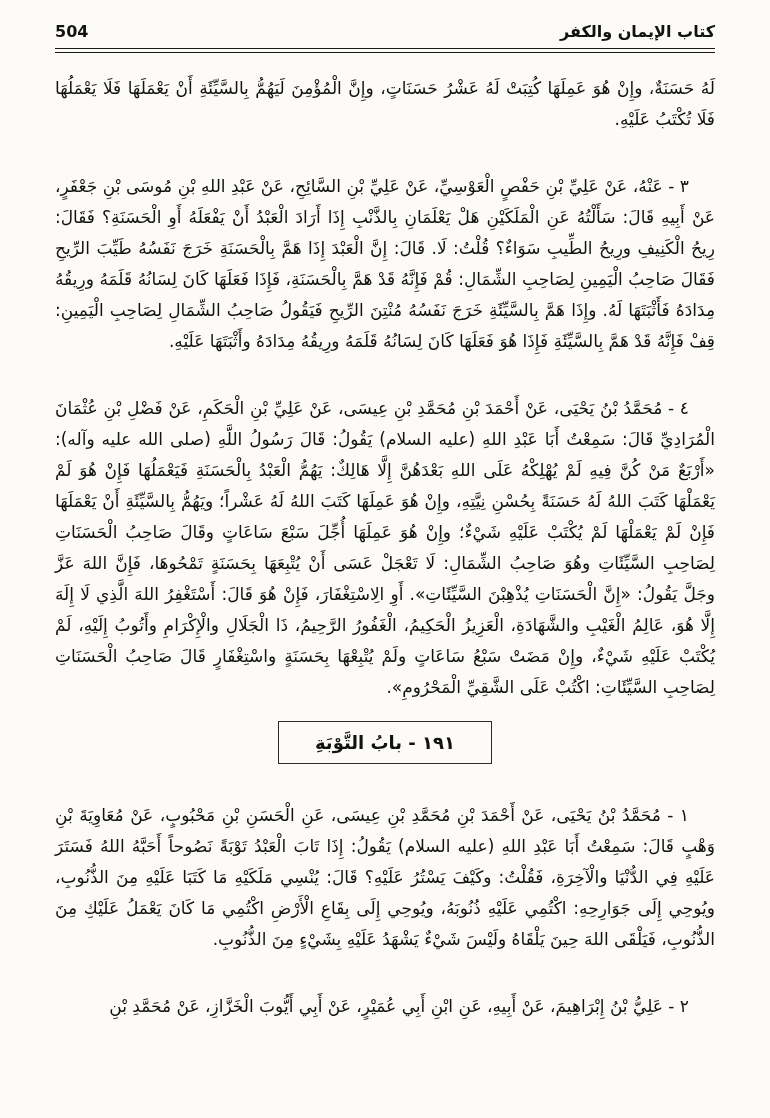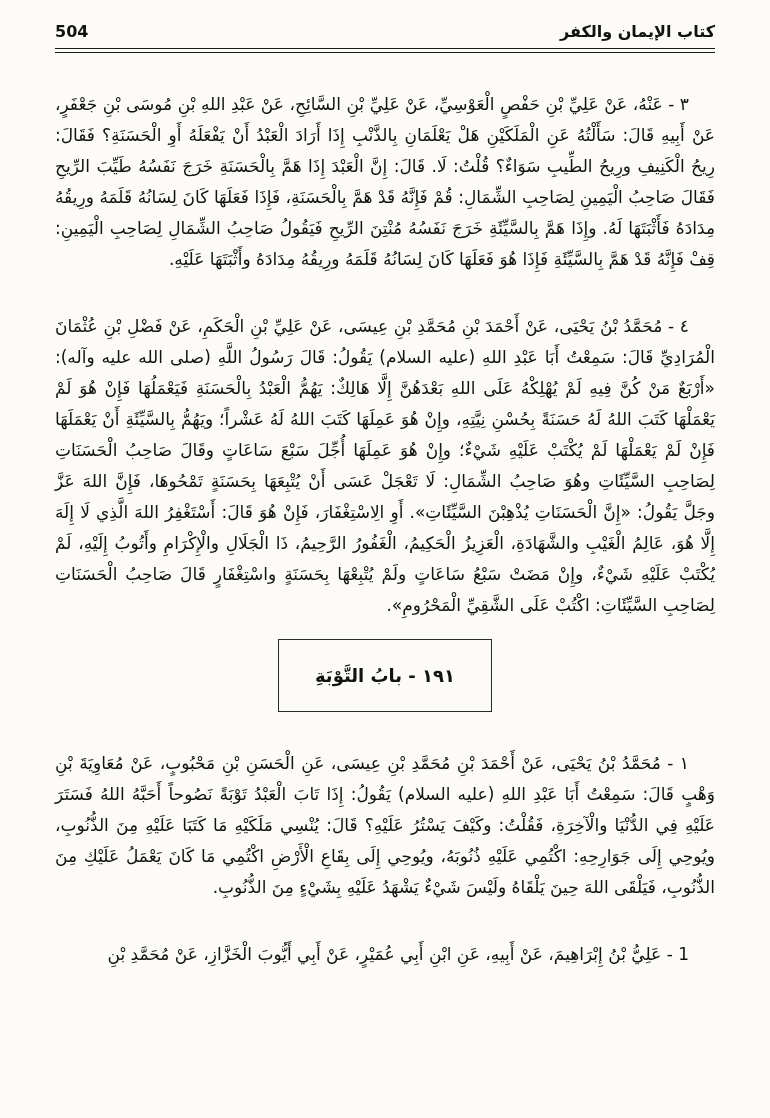--- a/index.html
+++ b/index.html
@@ -47,49 +47,50 @@
   }
   .page-body p.indent {
     text-indent: 26px;
     margin-top: 36px;
   }
   .chapter-box {
     width: max-content;
     max-width: 80%;
     margin: 18px auto 20px auto;
     border: 1.2px solid #2a2a2a;
-    padding: 20px 36px;
+    padding: 5px 36px;
     font-size: 18px;
     font-weight: bold;
     text-align: center;
     background: #fcfbf7;
   }
 </style>
 </head>
 <body>
 
 <div class="page">
 
   <header class="page-header">
     <div class="book-title">كتاب الإيمان والكفر</div>
     <div class="page-number">504</div>
   </header>
 
   <div class="header-divider"></div>
 
   <main class="page-body">
 
+    <p>لَهُ حَسَنَةٌ، وإِنْ هُوَ عَمِلَهَا كُتِبَتْ لَهُ عَشْرُ حَسَنَاتٍ، وإِنَّ الْمُؤْمِنَ لَيَهُمُّ بِالسَّيِّئَةِ أَنْ يَعْمَلَهَا فَلَا يَعْمَلُهَا فَلَا تُكْتَبُ عَلَيْهِ.</p>
 
     <p class="indent">٣ - عَنْهُ، عَنْ عَلِيِّ بْنِ حَفْصٍ الْعَوْسِيِّ، عَنْ عَلِيِّ بْنِ السَّائِحِ، عَنْ عَبْدِ اللهِ بْنِ مُوسَى بْنِ جَعْفَرٍ، عَنْ أَبِيهِ قَالَ: سَأَلْتُهُ عَنِ الْمَلَكَيْنِ هَلْ يَعْلَمَانِ بِالذَّنْبِ إِذَا أَرَادَ الْعَبْدُ أَنْ يَفْعَلَهُ أَوِ الْحَسَنَةِ؟ فَقَالَ: رِيحُ الْكَنِيفِ ورِيحُ الطِّيبِ سَوَاءٌ؟ قُلْتُ: لَا. قَالَ: إِنَّ الْعَبْدَ إِذَا هَمَّ بِالْحَسَنَةِ خَرَجَ نَفَسُهُ طَيِّبَ الرِّيحِ فَقَالَ صَاحِبُ الْيَمِينِ لِصَاحِبِ الشِّمَالِ: قُمْ فَإِنَّهُ قَدْ هَمَّ بِالْحَسَنَةِ، فَإِذَا فَعَلَهَا كَانَ لِسَانُهُ قَلَمَهُ ورِيقُهُ مِدَادَهُ فَأَثْبَتَهَا لَهُ. وإِذَا هَمَّ بِالسَّيِّئَةِ خَرَجَ نَفَسُهُ مُنْتِنَ الرِّيحِ فَيَقُولُ صَاحِبُ الشِّمَالِ لِصَاحِبِ الْيَمِينِ: قِفْ فَإِنَّهُ قَدْ هَمَّ بِالسَّيِّئَةِ فَإِذَا هُوَ فَعَلَهَا كَانَ لِسَانُهُ قَلَمَهُ ورِيقُهُ مِدَادَهُ وأَثْبَتَهَا عَلَيْهِ.</p>
 
     <p class="indent">٤ - مُحَمَّدُ بْنُ يَحْيَى، عَنْ أَحْمَدَ بْنِ مُحَمَّدِ بْنِ عِيسَى، عَنْ عَلِيِّ بْنِ الْحَكَمِ، عَنْ فَضْلِ بْنِ عُثْمَانَ الْمُرَادِيِّ قَالَ: سَمِعْتُ أَبَا عَبْدِ اللهِ (عليه السلام) يَقُولُ: قَالَ رَسُولُ اللَّهِ (صلى الله عليه وآله): «أَرْبَعٌ مَنْ كُنَّ فِيهِ لَمْ يُهْلِكْهُ عَلَى اللهِ بَعْدَهُنَّ إِلَّا هَالِكٌ: يَهُمُّ الْعَبْدُ بِالْحَسَنَةِ فَيَعْمَلُهَا فَإِنْ هُوَ لَمْ يَعْمَلْهَا كَتَبَ اللهُ لَهُ حَسَنَةً بِحُسْنِ نِيَّتِهِ، وإِنْ هُوَ عَمِلَهَا كَتَبَ اللهُ لَهُ عَشْراً؛ ويَهُمُّ بِالسَّيِّئَةِ أَنْ يَعْمَلَهَا فَإِنْ لَمْ يَعْمَلْهَا لَمْ يُكْتَبْ عَلَيْهِ شَيْءٌ؛ وإِنْ هُوَ عَمِلَهَا أُجِّلَ سَبْعَ سَاعَاتٍ وقَالَ صَاحِبُ الْحَسَنَاتِ لِصَاحِبِ السَّيِّئَاتِ وهُوَ صَاحِبُ الشِّمَالِ: لَا تَعْجَلْ عَسَى أَنْ يُتْبِعَهَا بِحَسَنَةٍ تَمْحُوهَا، فَإِنَّ اللهَ عَزَّ وجَلَّ يَقُولُ: «إِنَّ الْحَسَنَاتِ يُذْهِبْنَ السَّيِّئَاتِ». أَوِ الِاسْتِغْفَارَ، فَإِنْ هُوَ قَالَ: أَسْتَغْفِرُ اللهَ الَّذِي لَا إِلَهَ إِلَّا هُوَ، عَالِمُ الْغَيْبِ والشَّهَادَةِ، الْعَزِيزُ الْحَكِيمُ، الْغَفُورُ الرَّحِيمُ، ذَا الْجَلَالِ والْإِكْرَامِ وأَتُوبُ إِلَيْهِ، لَمْ يُكْتَبْ عَلَيْهِ شَيْءٌ، وإِنْ مَضَتْ سَبْعُ سَاعَاتٍ ولَمْ يُتْبِعْهَا بِحَسَنَةٍ واسْتِغْفَارٍ قَالَ صَاحِبُ الْحَسَنَاتِ لِصَاحِبِ السَّيِّئَاتِ: اكْتُبْ عَلَى الشَّقِيِّ الْمَحْرُومِ».</p>
 
     <div class="chapter-box">
       <span>١٩١ - بابُ التَّوْبَةِ</span>
     </div>
 
     <p class="indent">١ - مُحَمَّدُ بْنُ يَحْيَى، عَنْ أَحْمَدَ بْنِ مُحَمَّدِ بْنِ عِيسَى، عَنِ الْحَسَنِ بْنِ مَحْبُوبٍ، عَنْ مُعَاوِيَةَ بْنِ وَهْبٍ قَالَ: سَمِعْتُ أَبَا عَبْدِ اللهِ (عليه السلام) يَقُولُ: إِذَا تَابَ الْعَبْدُ تَوْبَةً نَصُوحاً أَحَبَّهُ اللهُ فَسَتَرَ عَلَيْهِ فِي الدُّنْيَا والْآخِرَةِ، فَقُلْتُ: وكَيْفَ يَسْتُرُ عَلَيْهِ؟ قَالَ: يُنْسِي مَلَكَيْهِ مَا كَتَبَا عَلَيْهِ مِنَ الذُّنُوبِ، ويُوحِي إِلَى جَوَارِحِهِ: اكْتُمِي عَلَيْهِ ذُنُوبَهُ، ويُوحِي إِلَى بِقَاعِ الْأَرْضِ اكْتُمِي مَا كَانَ يَعْمَلُ عَلَيْكِ مِنَ الذُّنُوبِ، فَيَلْقَى اللهَ حِينَ يَلْقَاهُ ولَيْسَ شَيْءٌ يَشْهَدُ عَلَيْهِ بِشَيْءٍ مِنَ الذُّنُوبِ.</p>
 
-    <p class="indent">1 - عَلِيُّ بْنُ إِبْرَاهِيمَ، عَنْ أَبِيهِ، عَنِ ابْنِ أَبِي عُمَيْرٍ، عَنْ أَبِي أَيُّوبَ الْخَزَّازِ، عَنْ مُحَمَّدِ بْنِ</p>
+    <p class="indent">٢ - عَلِيُّ بْنُ إِبْرَاهِيمَ، عَنْ أَبِيهِ، عَنِ ابْنِ أَبِي عُمَيْرٍ، عَنْ أَبِي أَيُّوبَ الْخَزَّازِ، عَنْ مُحَمَّدِ بْنِ</p>
 
   </main>
 
 </div>
 
 </body></html>

